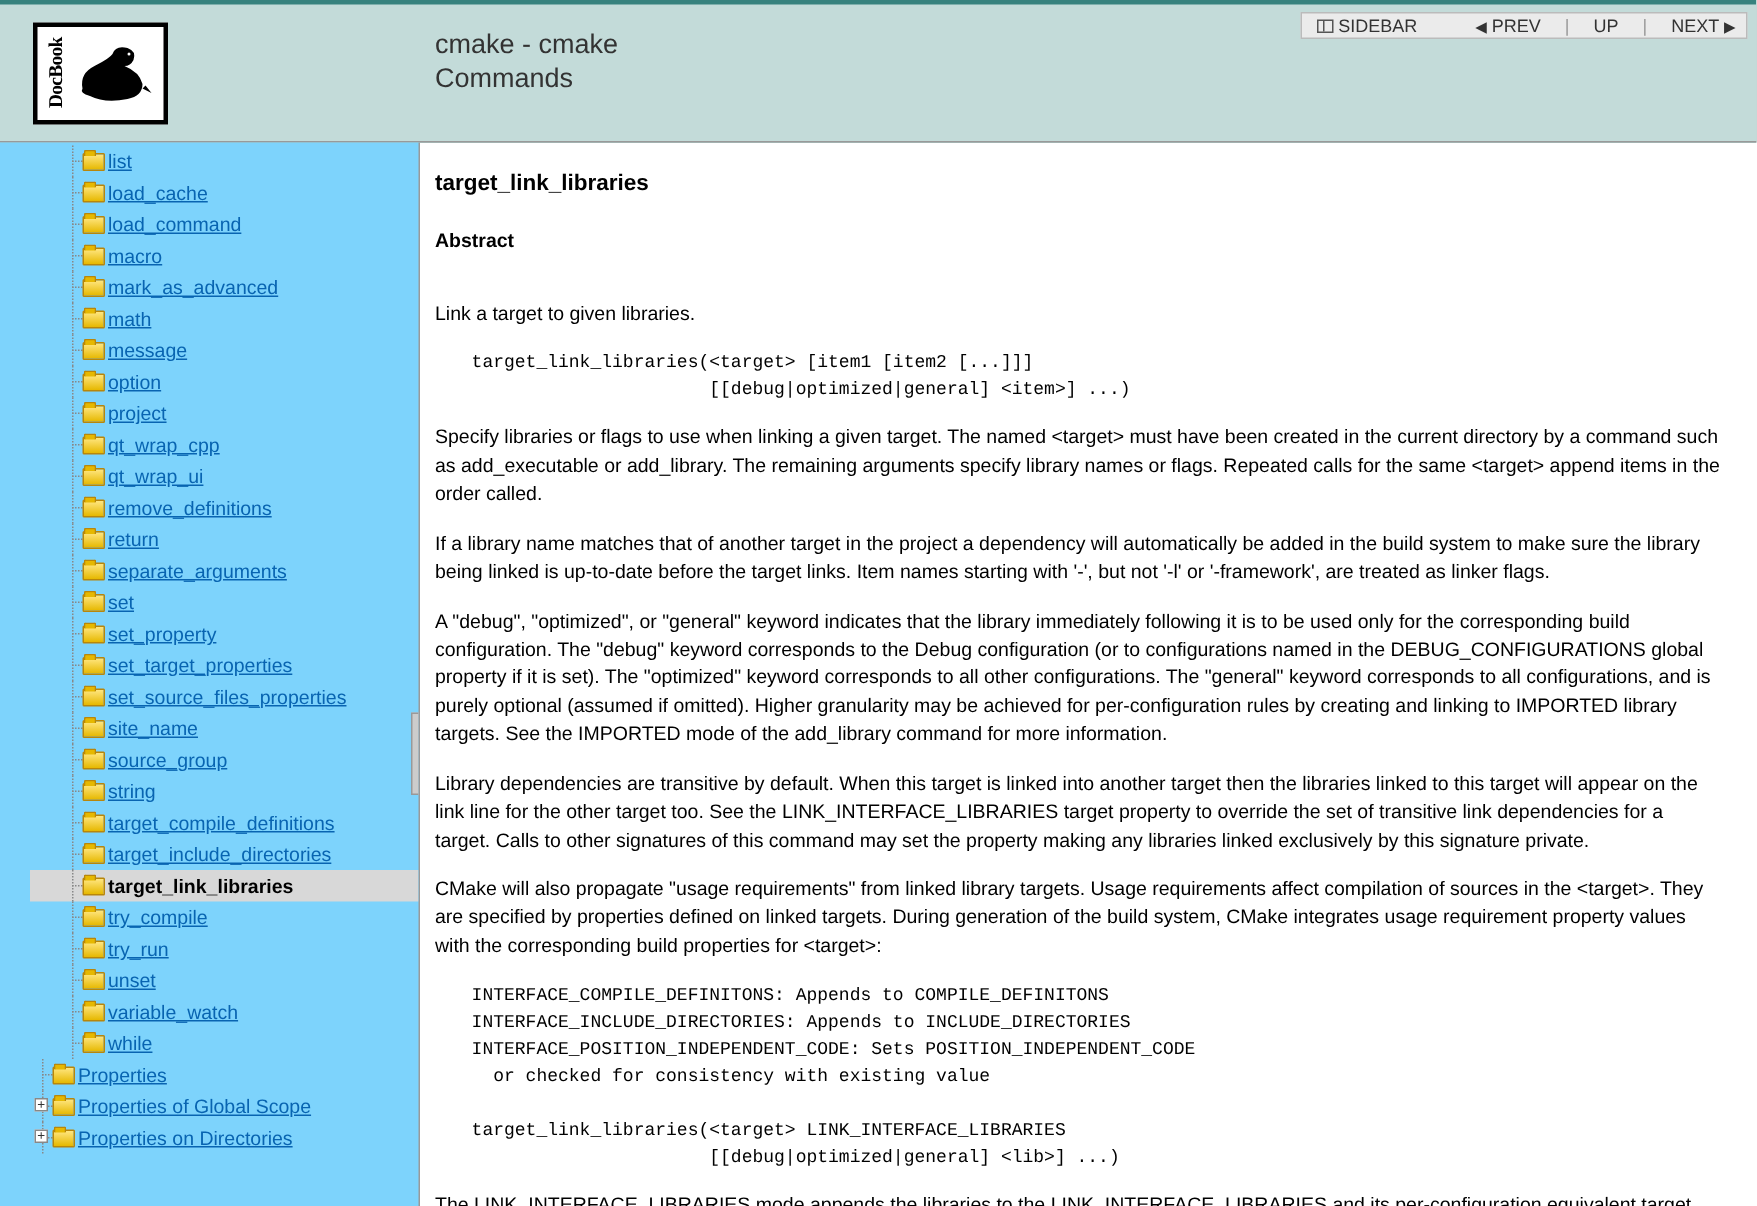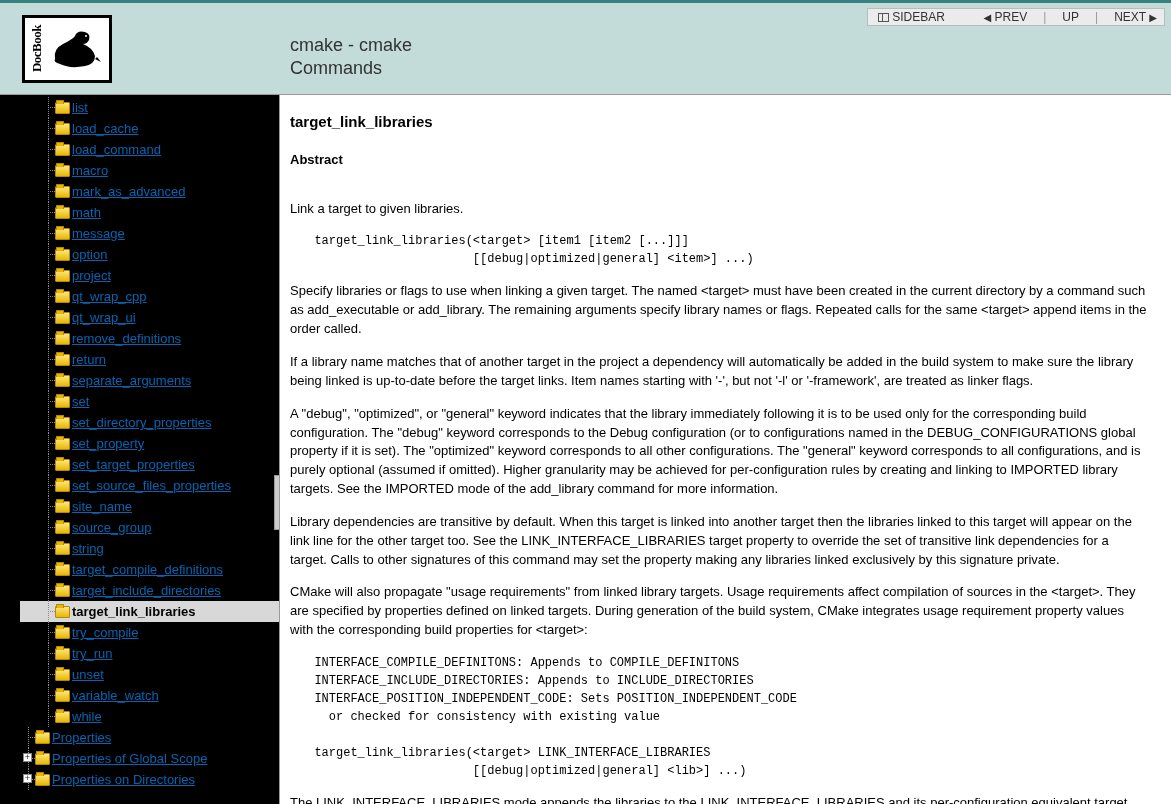--- a/index.html
+++ b/index.html
@@ -4,31 +4,31 @@
 <style>
 * { margin: 0; padding: 0; box-sizing: border-box; }
 body { font-family: Verdana, Arial, sans-serif; font-size: 13px; background: #f5f5f5; width: 1171px; height: 804px; overflow: hidden; }
 .topbar-wrap { background: #37827e; padding-top: 3px; }
 .topbar { background: #c3dbd9; height: 92px; position: relative; border-bottom: 1px solid #999; }
 .logo-box { position: absolute; left: 22px; top: 12px; width: 90px; height: 68px; border: 3px solid #000; background: #fff; display: flex; align-items: center; justify-content: center; }
 .logo-inner { display: flex; align-items: center; }
 .logo-text { writing-mode: vertical-rl; transform: rotate(180deg); font-size: 13px; font-weight: bold; font-family: "Times New Roman", serif; letter-spacing: -0.5px; }
 .logo-duck { width: 60px; height: 50px; background: #fff; position: relative; overflow: hidden; }
 .logo-duck svg { width: 60px; height: 50px; }
-.title-area { position: absolute; left: 290px; top: 32px; font-family: Verdana, sans-serif; color: #333; }
+.title-area { position: absolute; left: 290px; top: 16px; font-family: Verdana, sans-serif; color: #333; }
 .title-line1 { font-size: 18px; }
 .title-line2 { font-size: 18px; margin-top: 2px; }
 .nav-controls { position: absolute; right: 6px; top: 5px; font-size: 12px; color: #333; display: flex; align-items: center; gap: 12px; background: #ebebeb; border: 1px solid #bbb; padding: 1px 3px 1px 6px; }
 .nav-controls .nav-item { padding: 0 4px; cursor: pointer; }
 .nav-controls .nav-sep { color: #999; }
 .nav-controls .tri { font-size: 10px; }
 .sidebar-toggle-icon { display: inline-block; width: 11px; height: 9px; border: 1px solid #555; position: relative; margin-right: 3px; vertical-align: -1px; }
 .sidebar-toggle-icon::before { content: ''; position: absolute; left: 3px; top: 0; bottom: 0; width: 1px; background: #555; }
 .main-area { display: flex; height: 709px; }
-.sidebar { width: 280px; background: #000000; border-right: 1px solid #999; position: relative; overflow: hidden; }
+.sidebar { width: 280px; background: #7dd3fc; border-right: 1px solid #999; position: relative; overflow: hidden; }
 .sidebar-content { height: 100%; overflow-y: scroll; padding: 2px 0 0 20px; }
 .tree-item { display: flex; align-items: center; height: 21px; padding-left: 35px; position: relative; cursor: pointer; }
 .tree-item.root { padding-left: 15px; }
 .tree-item .lines { position: absolute; left: 0; top: 0; bottom: 0; width: 35px; }
 .tree-item .lines .vline { position: absolute; left: 28px; top: 0; bottom: 0; border-left: 1px dotted #888; }
 .tree-item .lines .hline { position: absolute; left: 28px; top: 10px; width: 7px; border-top: 1px dotted #888; }
 .tree-item.root .lines .vline2 { position: absolute; left: 8px; top: 0; bottom: 0; border-left: 1px dotted #888; }
 .tree-item.root .lines .hline2 { position: absolute; left: 8px; top: 10px; width: 7px; border-top: 1px dotted #888; }
 .tree-item.root .expander { position: absolute; left: 3px; top: 5px; width: 9px; height: 9px; border: 1px solid #888; background: #fff; font-size: 9px; line-height: 7px; text-align: center; color: #333; }
 .folder-icon { width: 15px; height: 12px; margin-right: 2px; flex-shrink: 0; background: linear-gradient(#ffe680, #e6b800); border: 1px solid #b8860b; border-radius: 1px; position: relative; }
@@ -199,28 +199,20 @@
           </div>
           <span class="folder-icon"></span>
           <a href="#" class="label-text">set</a>
         </div>
         <div class="tree-item">
           <div class="lines">
             <div class="vline"></div>
             <div class="hline"></div>
           </div>
           <span class="folder-icon"></span>
-          <a href="#" class="label-text">set_directory_properties</a>
-        </div>
-        <div class="tree-item">
-          <div class="lines">
-            <div class="vline"></div>
-            <div class="hline"></div>
-          </div>
-          <span class="folder-icon"></span>
           <a href="#" class="label-text">set_property</a>
         </div>
         <div class="tree-item">
           <div class="lines">
             <div class="vline"></div>
             <div class="hline"></div>
           </div>
           <span class="folder-icon"></span>
           <a href="#" class="label-text">set_target_properties</a>
         </div>

